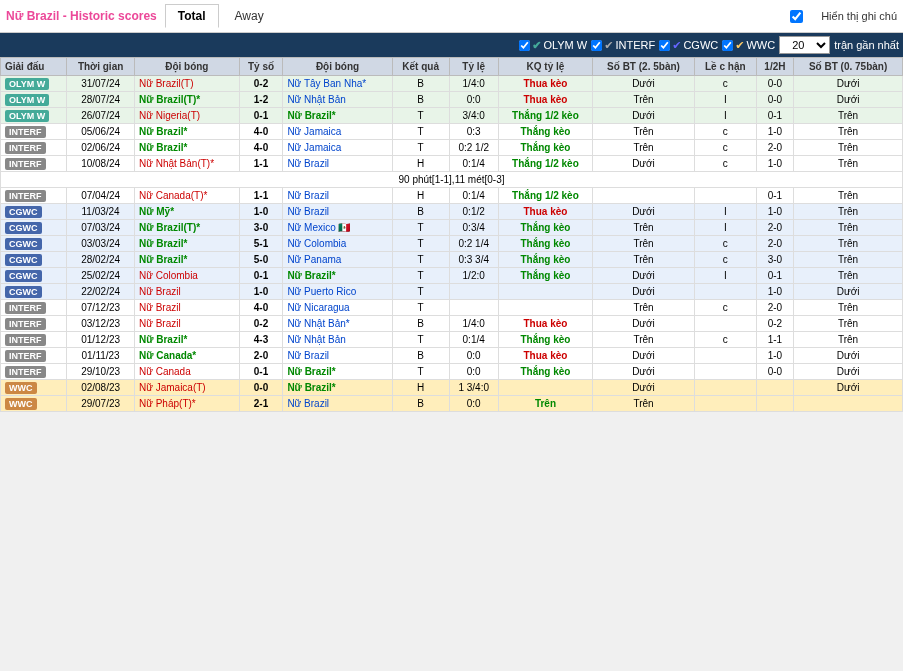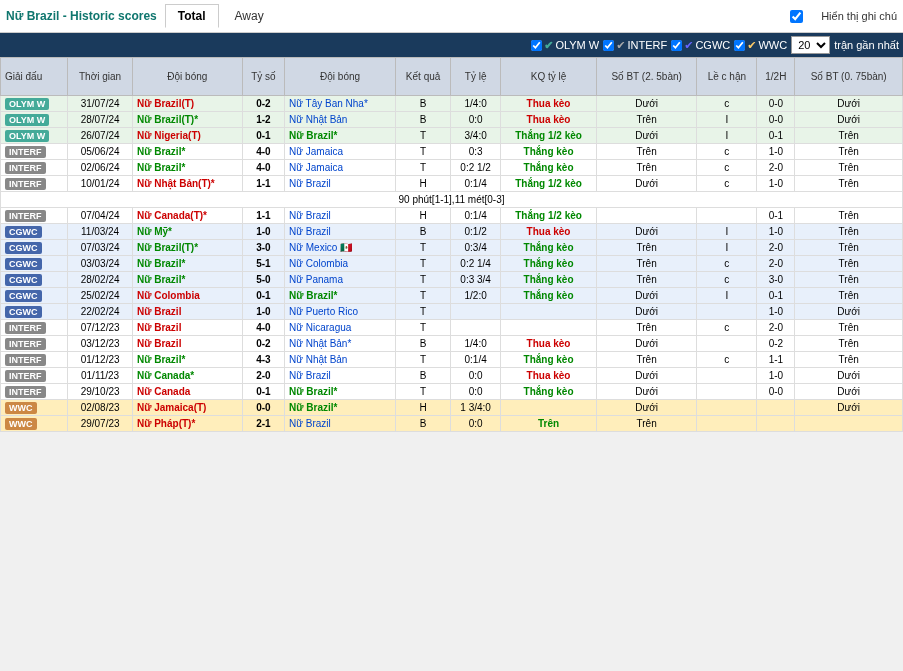--- a/index.html
+++ b/index.html
@@ -2,54 +2,54 @@
 <html><head>
   <meta charset="utf-8">
   <style>
     * { margin: 0; padding: 0; box-sizing: border-box; }
     body { font-family: Arial, sans-serif; font-size: 11px; background: #f0f0f0; width: 903px; }
     
     .container { width: 903px; background: #fff; }
     
     
     .header { display: flex; align-items: center; background: #fff; border-bottom: 1px solid #ccc; padding: 4px 6px; gap: 8px; }
-    .header-title { font-size: 12px; font-weight: bold; color: #0f766e; }
+    .header-title { font-size: 12px; font-weight: bold; color: #ec4899; }
     .tab { padding: 4px 12px; cursor: pointer; font-size: 12px; border: 1px solid #ccc; background: #eee; color: #333; }
     .tab.active { background: #fff; border-bottom: 1px solid #fff; font-weight: bold; color: #000; }
     .tab-underline { color: #333; font-size: 12px; cursor: pointer; padding: 4px 8px; }
     .header-right { margin-left: auto; display: flex; align-items: center; gap: 4px; }
     .checkbox-label { display: flex; align-items: center; gap: 18px; font-size: 11px; color: #333; }
     
     
     .filter-row { display: flex; align-items: center; background: #1a3a5c; padding: 3px 4px; gap: 4px; justify-content: flex-end; }
     .filter-checkbox { display: flex; align-items: center; gap: 2px; color: #fff; font-size: 11px; }
     .filter-checkbox input { width: 11px; height: 11px; }
-    .select-box { padding: 1px 2px; font-size: 11px; border: 1px solid #999; background: #fff; }
+    .select-box { padding: 1px 8px; font-size: 11px; border: 1px solid #999; background: #fff; }
     .filter-label { color: #fff; font-size: 11px; }
     
     
     table { width: 100%; border-collapse: collapse; }
-    thead th { background: #d0d8e4; color: #333; font-size: 10px; font-weight: normal; padding: 13px 4px; text-align: center; border: 1px solid #bbb; }
+    thead th { background: #d0d8e4; color: #333; font-size: 10px; font-weight: bold; padding: 3px 4px; text-align: center; border: 1px solid #bbb; }
     thead th.left { text-align: left; }
     
     tbody tr { border-bottom: 1px solid #ddd; }
     tbody td { padding: 2px 4px; font-size: 10px; text-align: center; border: 1px solid #ddd; white-space: nowrap; }
     tbody td.left { text-align: left; }
     
     .row-olym { background: #e8f4e8; }
     .row-interf { background: #fff; }
     .row-cgwc { background: #e8f0fb; }
     .row-wwc { background: #ffeebb; }
     
     .badge-olym { background: #4a9; color: #fff; padding: 1px 4px; border-radius: 2px; font-size: 9px; font-weight: bold; }
     .badge-interf { background: #888; color: #fff; padding: 1px 4px; border-radius: 2px; font-size: 9px; font-weight: bold; }
     .badge-cgwc { background: #46a; color: #fff; padding: 1px 4px; border-radius: 2px; font-size: 9px; font-weight: bold; }
     .badge-wwc { background: #c84; color: #fff; padding: 1px 4px; border-radius: 2px; font-size: 9px; font-weight: bold; }
     
-    .team-red { color: #cc0000; font-weight: bold; margin-top: 18px; }
+    .team-red { color: #cc0000; font-weight: normal; margin-top: 18px; }
     .team-green { color: #008800; font-weight: bold; }
     .team-blue { color: #0044cc; }
     
     .win { color: #008800; font-weight: bold; }
     .lose { color: #cc0000; font-weight: bold; }
   </style>
 </head>
 <body>
 
 <div class="container">
@@ -179,21 +179,21 @@
     <td>T</td>
     <td>0:2 1/2</td>
     <td class="win">Thắng kèo</td>
     <td>Trên</td>
     <td>c</td>
     <td>2-0</td>
     <td>Trên</td>
   </tr>
         <tr class="row-interf">
     <td class="left"><span class="badge-interf">INTERF</span></td>
-    <td>10/01/24</td>
+    <td>10/08/24</td>
     <td class="left team-red">Nữ Nhật Bản(T)*</td>
     <td><strong>1-1</strong></td>
     <td class="left team-blue">Nữ Brazil</td>
     <td>H</td>
     <td>0:1/4</td>
     <td class="win">Thắng 1/2 kèo</td>
     <td>Dưới</td>
     <td>c</td>
     <td>1-0</td>
     <td>Trên</td>

